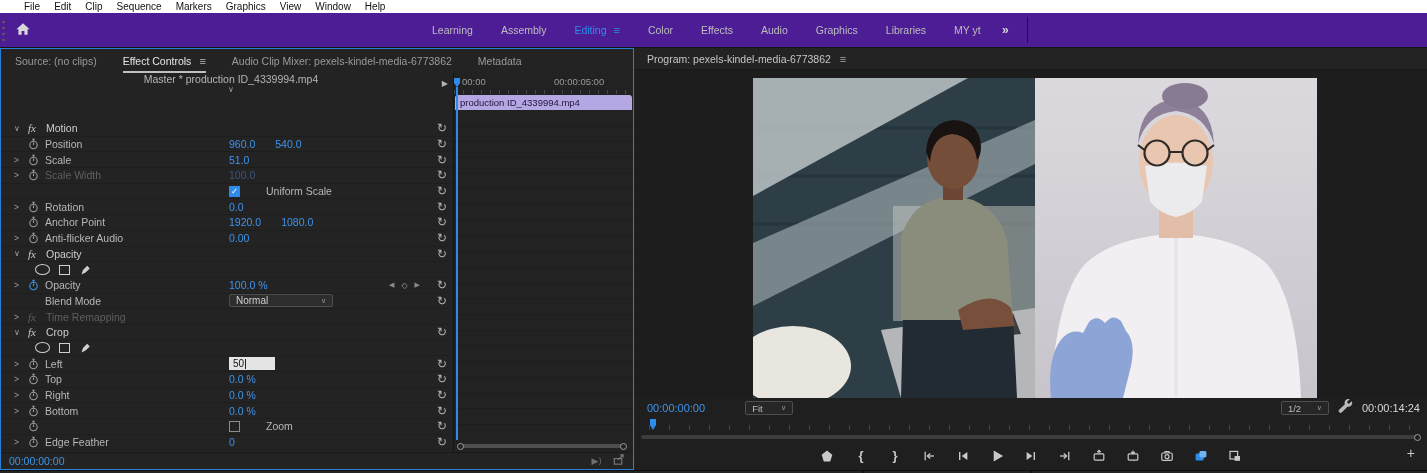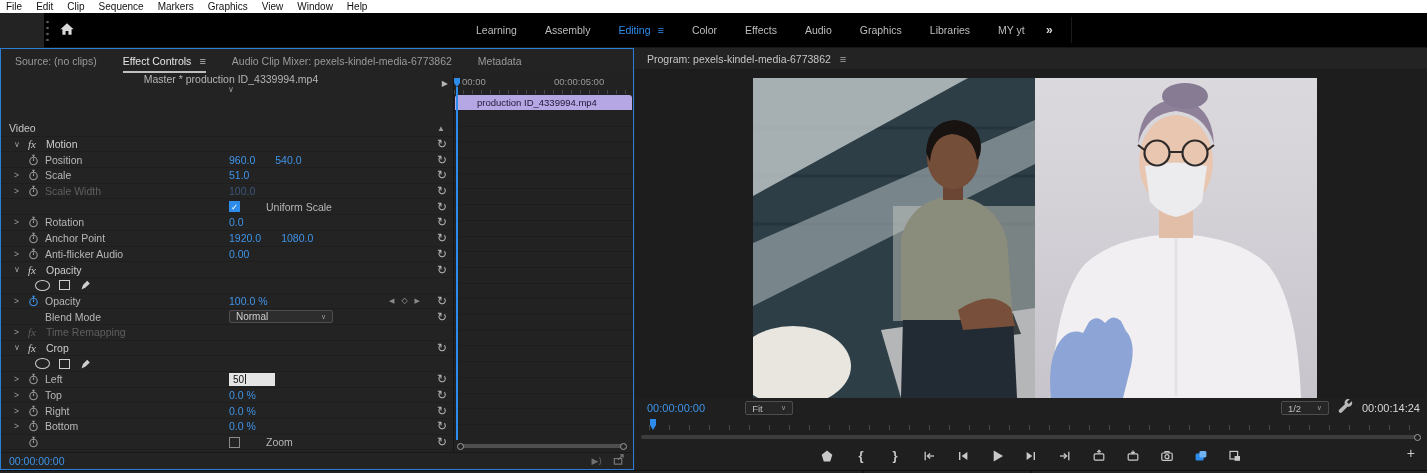--- a/index.html
+++ b/index.html
@@ -2,25 +2,25 @@
 <html><head>
 <meta charset="utf-8">
 <style>
   * { margin:0; padding:0; box-sizing:border-box; }
   html,body { width:1427px; height:473px; overflow:hidden; background:#1a1a1a;
               font-family:"Liberation Sans", sans-serif; }
   .app { position:relative; width:1427px; height:473px; background:#232323; }
 
   
   .menubar { height:13px; background:#ffffff; display:flex; align-items:flex-end;
-             padding-left:6px; gap:14px; }
+             padding-left:24px; gap:14px; }
   .menubar .mi { font-size:10px; color:#111; line-height:13px; }
 
   
-  .topbar { position:relative; height:35px; background:#000000; border-bottom:1px solid #151515;margin-left:44px; }
+  .topbar { position:relative; height:35px; background:#4c1d95; border-bottom:1px solid #151515; }
   .grip { position:absolute; left:1px; top:6px; bottom:6px; width:5px;
           background-image:radial-gradient(#5c5c5c 1px, transparent 1.3px);
           background-size:5px 6px; background-repeat:repeat-y; }
   .home-btn { position:absolute; left:10px; top:7px; width:26px; height:21px;
               display:flex; align-items:center; justify-content:center; }
   .ws-tabs { position:absolute; left:418px; top:0; bottom:0; display:flex; align-items:center; }
   .ws-tab { font-size:10.5px; color:#bdbdbd; padding:0 14px; height:100%;
             display:flex; align-items:center; gap:7px; white-space:nowrap; }
   .ws-tab.active { color:#2d8ceb; }
   .ws-tab.active .pmenu { color:#2d8ceb; font-size:11px; }
@@ -87,21 +87,21 @@
   .shape-pen { margin-left:9px; display:inline-flex; }
 
   
   .tl-ruler { position:relative; height:22px; font-size:9.5px; color:#9a9a9a; }
   .tl-ruler .t0 { position:absolute; left:8px; top:3px; }
   .tl-ruler .t1 { position:absolute; left:100px; top:3px; }
   .tl-ticks { position:absolute; left:0; right:0; bottom:1px; height:4px;
               background:repeating-linear-gradient(90deg,#474747 0 1px,transparent 1px 9px); }
   .tl-clip { position:absolute; top:22px; left:1px; right:1px; height:15px; background:#b4a7e4;
              border-radius:3px 3px 0 0; font-size:9.5px; color:#221635; line-height:15px;
-             padding-left:22px; white-space:nowrap; overflow:hidden; }
+             padding-left:5px; white-space:nowrap; overflow:hidden; }
   .tl-grid { position:absolute; top:38px; left:0; right:0; bottom:12px;
              background:repeating-linear-gradient(180deg,transparent 0 14.7px,#1d1d1d 14.7px 15.7px); }
   .tl-playhead { position:absolute; left:2px; top:14px; bottom:12px; width:2px; background:#2d8ceb; }
   .tl-flag { position:absolute; left:-2px; top:-9px; width:6px; height:9px; background:#2d8ceb;
              clip-path:polygon(0 0,100% 0,100% 55%,50% 100%,0 55%); }
   .tl-hscroll { position:absolute; left:3px; right:6px; bottom:2px; height:8px; }
   .tl-hscroll .bar { position:absolute; left:3px; right:3px; top:2px; height:4px;
                      background:#4e4e4e; border-radius:2px; }
   .tl-hscroll .hnd { position:absolute; top:0.5px; width:7px; height:7px; border-radius:50%;
                      background:#232323; border:1.5px solid #9e9e9e; }
@@ -231,24 +231,20 @@
 
       <div class="lp-content">
         <div class="params-col">
           <div class="master-row">
             <span>Master * production ID_4339994.mp4</span>
             <span class="chev">∨</span>
             <span class="cliplbl">pexels-kindel-media-6773862 * production ID_4339994.mp4</span>
           </div>
           <span class="master-arrow">▶</span>
           <div class="rows" id="rows">
-              <div class="row section">
-                <span class="sec-label">Video</span>
-                <span class="sec-caret">▲</span>
-              </div>
               <div class="row effect">
                 <span class="twirl open">∨</span>
                 <span class="fxg">fx</span>
                 <span class="lbl">Motion</span>
                 <span class="rowright">
                   <span class="reset">↺</span>
                 </span>
               </div>
               <div class="row param">
                 <span class="twirl"></span>

